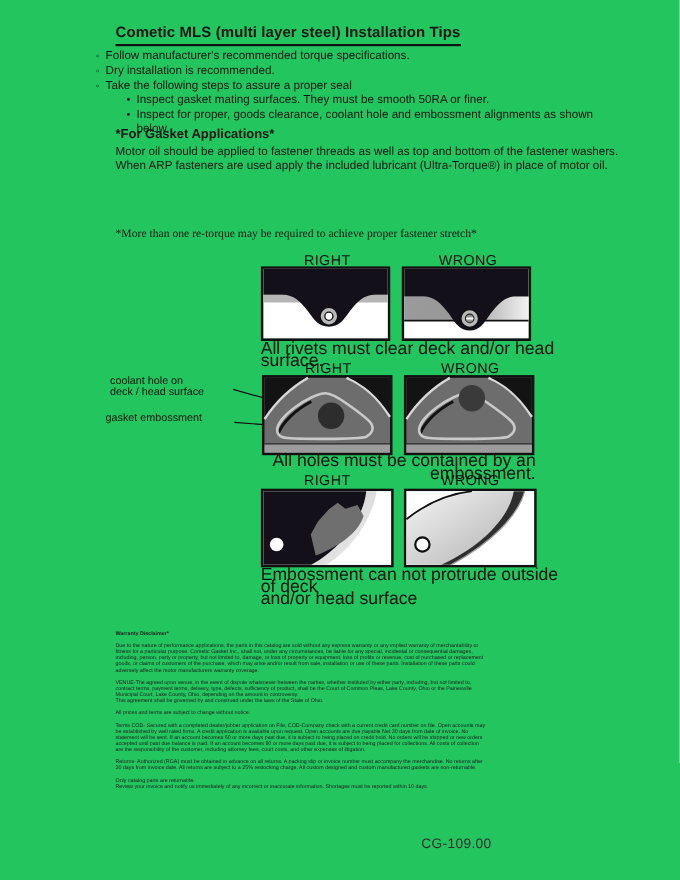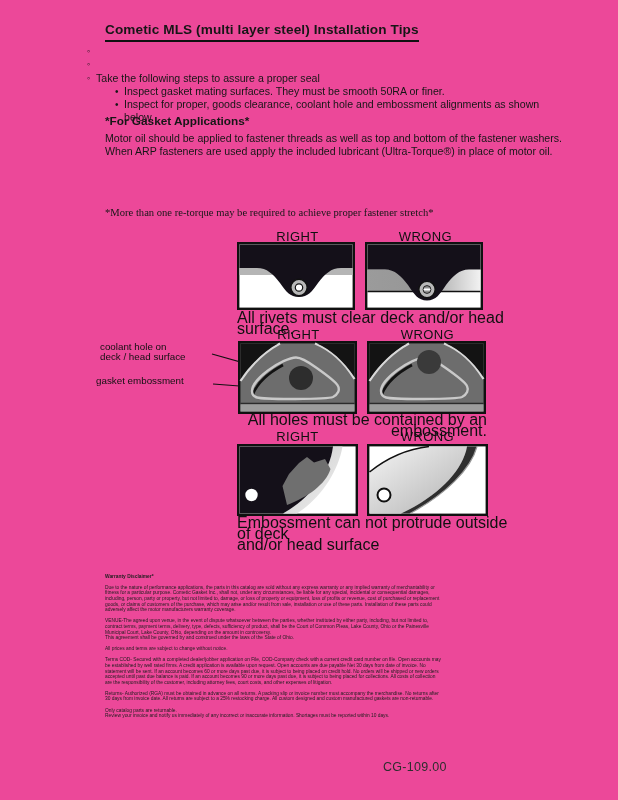--- a/index.html
+++ b/index.html
@@ -1,16 +1,16 @@
 <!DOCTYPE html>
 <html><head>
 <meta charset="utf-8">
 <style>
   html,body{margin:0;padding:0;background:#fff;}
-  .page{position:relative;width:618px;height:800px;background:#ec4899;overflow:hidden;
+  .page{position:relative;width:618px;height:800px;background:#22c55e;overflow:hidden;
         font-family:"Liberation Sans","DejaVu Sans",sans-serif;color:#161616;}
   .ml{white-space:pre-line;}
   .title{position:absolute;left:105px;top:22px;font-size:13.6px;font-weight:bold;
          border-bottom:2px solid #101010;padding-bottom:3px;letter-spacing:.1px;}
   .bullets{position:absolute;left:87px;top:45px;font-size:10.6px;line-height:13.3px;width:480px;}
   .brow{display:flex;align-items:flex-start;}
   .brow .mk{width:9px;flex:0 0 9px;font-size:9px;line-height:13.3px;}
   .brow.sub{margin-left:28px;}
   .brow.sub .mk{font-size:10px;}
   .h2{position:absolute;left:105px;top:114px;font-size:11.8px;font-weight:bold;}
@@ -30,23 +30,25 @@
 </head>
 <body>
 
 <div class="page">
 
   <div class="title">Cometic MLS (multi layer steel) Installation Tips</div>
 
   <div class="bullets">
     <div class="brow">
       <span class="mk">◦</span>
+      <span>Follow manufacturer's recommended torque specifications.</span>
     </div>
     <div class="brow">
       <span class="mk">◦</span>
+      <span>Dry installation is recommended.</span>
     </div>
     <div class="brow">
       <span class="mk">◦</span>
       <span>Take the following steps to assure a proper seal</span>
     </div>
     <div class="brow sub">
       <span class="mk">•</span>
       <span>Inspect gasket mating surfaces.  They must be smooth 50RA or finer.</span>
     </div>
     <div class="brow sub">

